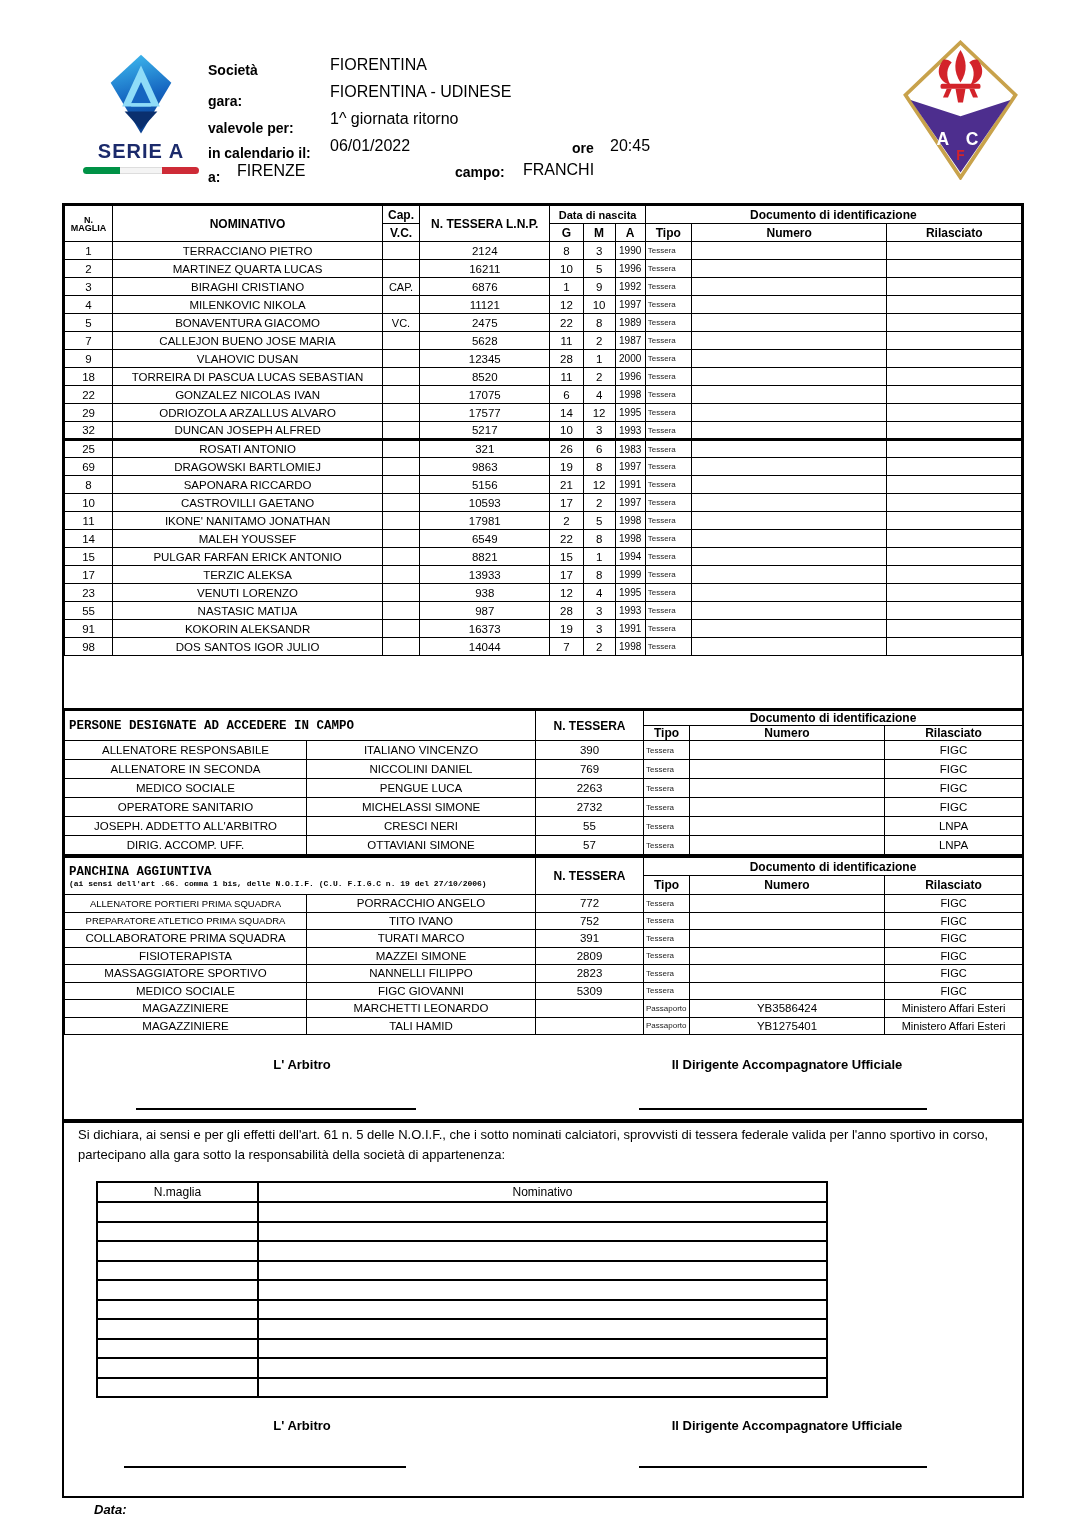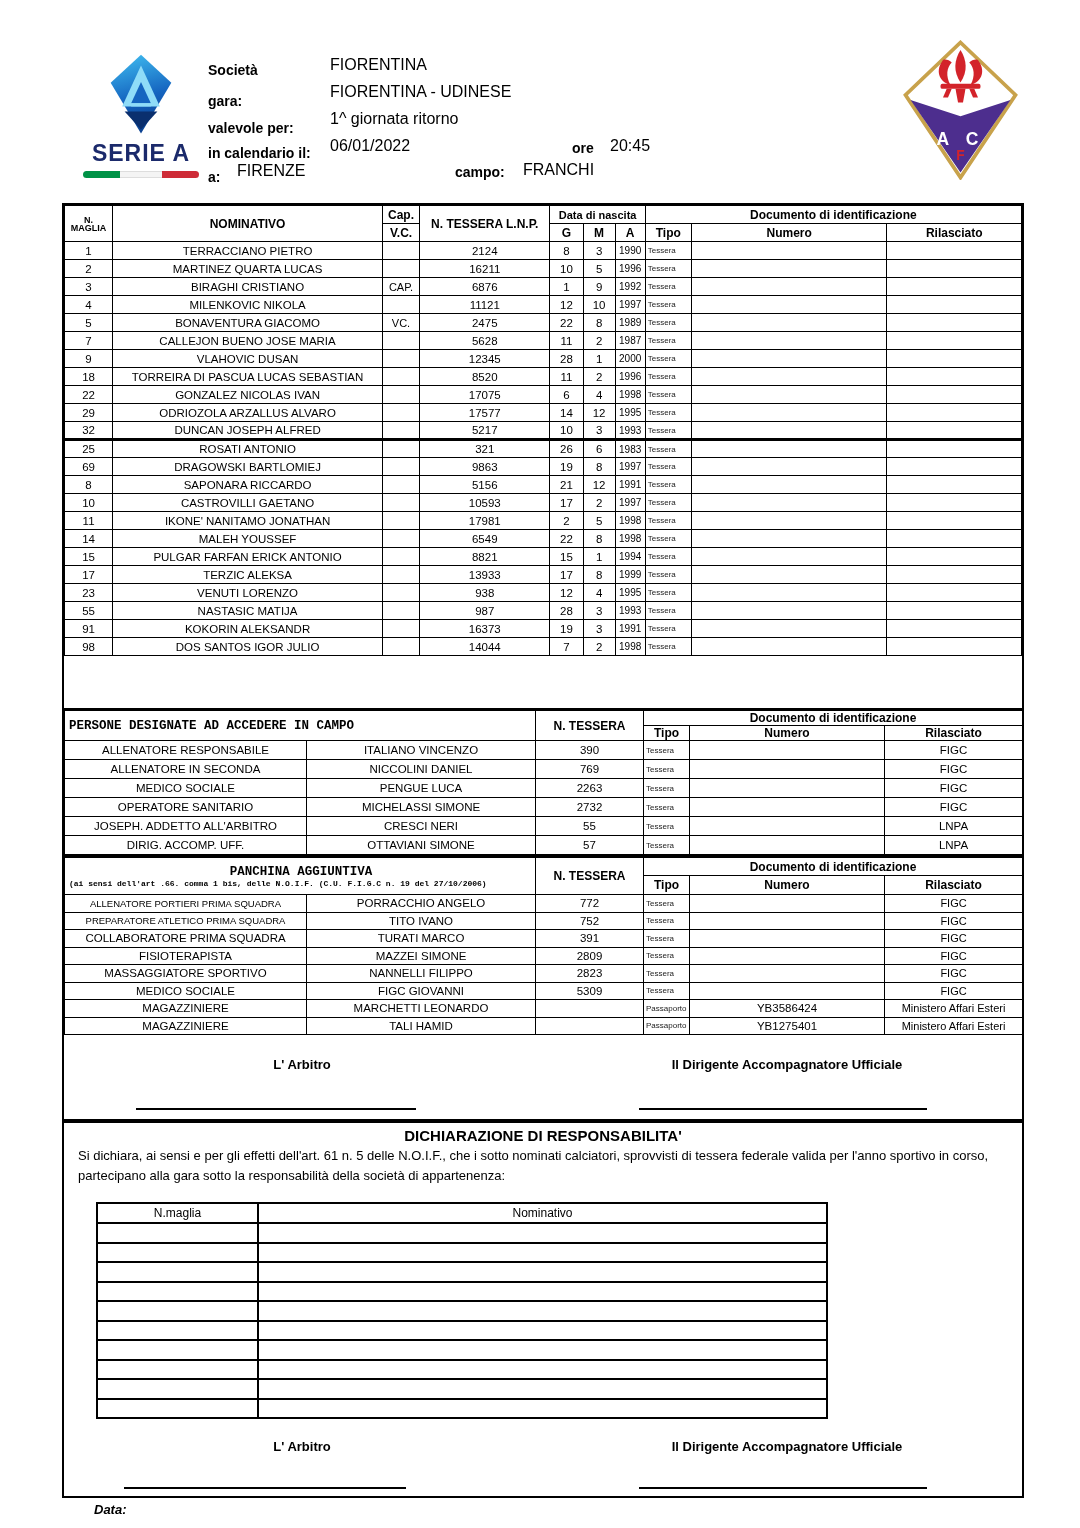--- a/index.html
+++ b/index.html
@@ -2,21 +2,21 @@
 <html><head>
 <meta charset="utf-8">
 <style>
   html,body{margin:0;padding:0;background:#fff;}
   body{width:1080px;height:1528px;position:relative;font-family:"Liberation Sans",sans-serif;color:#000;}
 
   
   .hdr-label{position:absolute;font-weight:bold;font-size:14px;}
   .hdr-value{position:absolute;font-size:16px;}
   .seriea-wrap{position:absolute;left:78px;top:52px;width:126px;text-align:center;}
-  .seriea-text{font-weight:bold;font-size:23px;color:#1b2a6b;letter-spacing:1px;margin-top:-2px;}
+  .seriea-text{font-weight:bold;font-size:20px;color:#1b2a6b;letter-spacing:1px;margin-top:-2px;}
   .tricolor{display:flex;height:7px;width:116px;margin:4px auto 0;border-radius:4px;overflow:hidden;}
   .tricolor .g{flex:0 0 32%;background:#009246;}
   .tricolor .w{flex:0 0 36%;background:#f4f4f4;border-top:1px solid #ddd;border-bottom:1px solid #ddd;}
   .tricolor .r{flex:0 0 32%;background:#ce2b37;}
   .crest-wrap{position:absolute;left:893px;top:40px;width:135px;height:140px;}
 
   
   .box1{position:absolute;left:62px;top:203px;width:958px;border:2px solid #000;background:#fff;}
   .box2{position:absolute;left:62px;top:1121px;width:958px;height:373px;border:2px solid #000;background:#fff;}
 
@@ -34,21 +34,21 @@
   .players td.tipo{font-size:8px;text-align:left;color:#222;}
   .players td.yr{font-size:10px;}
   .players td.capv{font-size:11px;}
   tbody.starters tr:last-of-type td{border-bottom:3px solid #000;}
 
   .sec{border-top:3px solid #000;}
   .persone thead tr{height:14px;}
   .persone th,.panchina th{font-size:12px;text-align:center;}
   .persone th.left-title,.panchina th.left-title{text-align:left;font-size:12.5px;padding-left:4px;font-family:Liberation Mono, monospace;}
   .panchina .subtitle{font-size:8px;font-weight:bold;display:block;line-height:9px;}
-  .panchina .sec-title{display:block;line-height:14px;text-align:center;}
+  .panchina .sec-title{display:block;line-height:14px;}
   .persone tbody tr{height:19px;}
   .panchina thead tr{height:19px;}
   .panchina tbody tr{height:17.5px;}
   .persone td,.panchina td{font-size:11.5px;text-align:center;}
   .persone td.tipo,.panchina td.tipo{font-size:8px;text-align:left;color:#222;}
   .panchina td.ril-small{font-size:11px;}
   .panchina tbody tr:nth-of-type(-n+2) td:first-child{font-size:9.5px;margin-top:16px;}
 
   
   .sig-area{position:relative;height:84px;}
@@ -664,21 +664,20 @@
 
   <div class="sig-area">
     <div class="sig-label sa-l-label">L' Arbitro</div>
     <div class="sig-label sa-r-label">Il Dirigente Accompagnatore Ufficiale</div>
     <div class="sig-line sa-l-line"></div>
     <div class="sig-line sa-r-line"></div>
   </div>
 </div>
 
 <div class="box2">
-  <div class="decl-title">DICHIARAZIONE DI RESPONSABILITA'</div>
   <div class="decl-body">Si dichiara, ai sensi e per gli effetti dell'art. 61 n. 5 delle N.O.I.F., che i sotto nominati calciatori, sprovvisti di tessera federale valida per l'anno sportivo in corso, partecipano alla gara sotto la responsabilità della società di appartenenza:</div>
 
   <table class="decl-table">
     <colgroup>
         <col style="width:161px">
         <col>
       </colgroup>
     <thead>
       <tr>
         <th>N.maglia</th>

